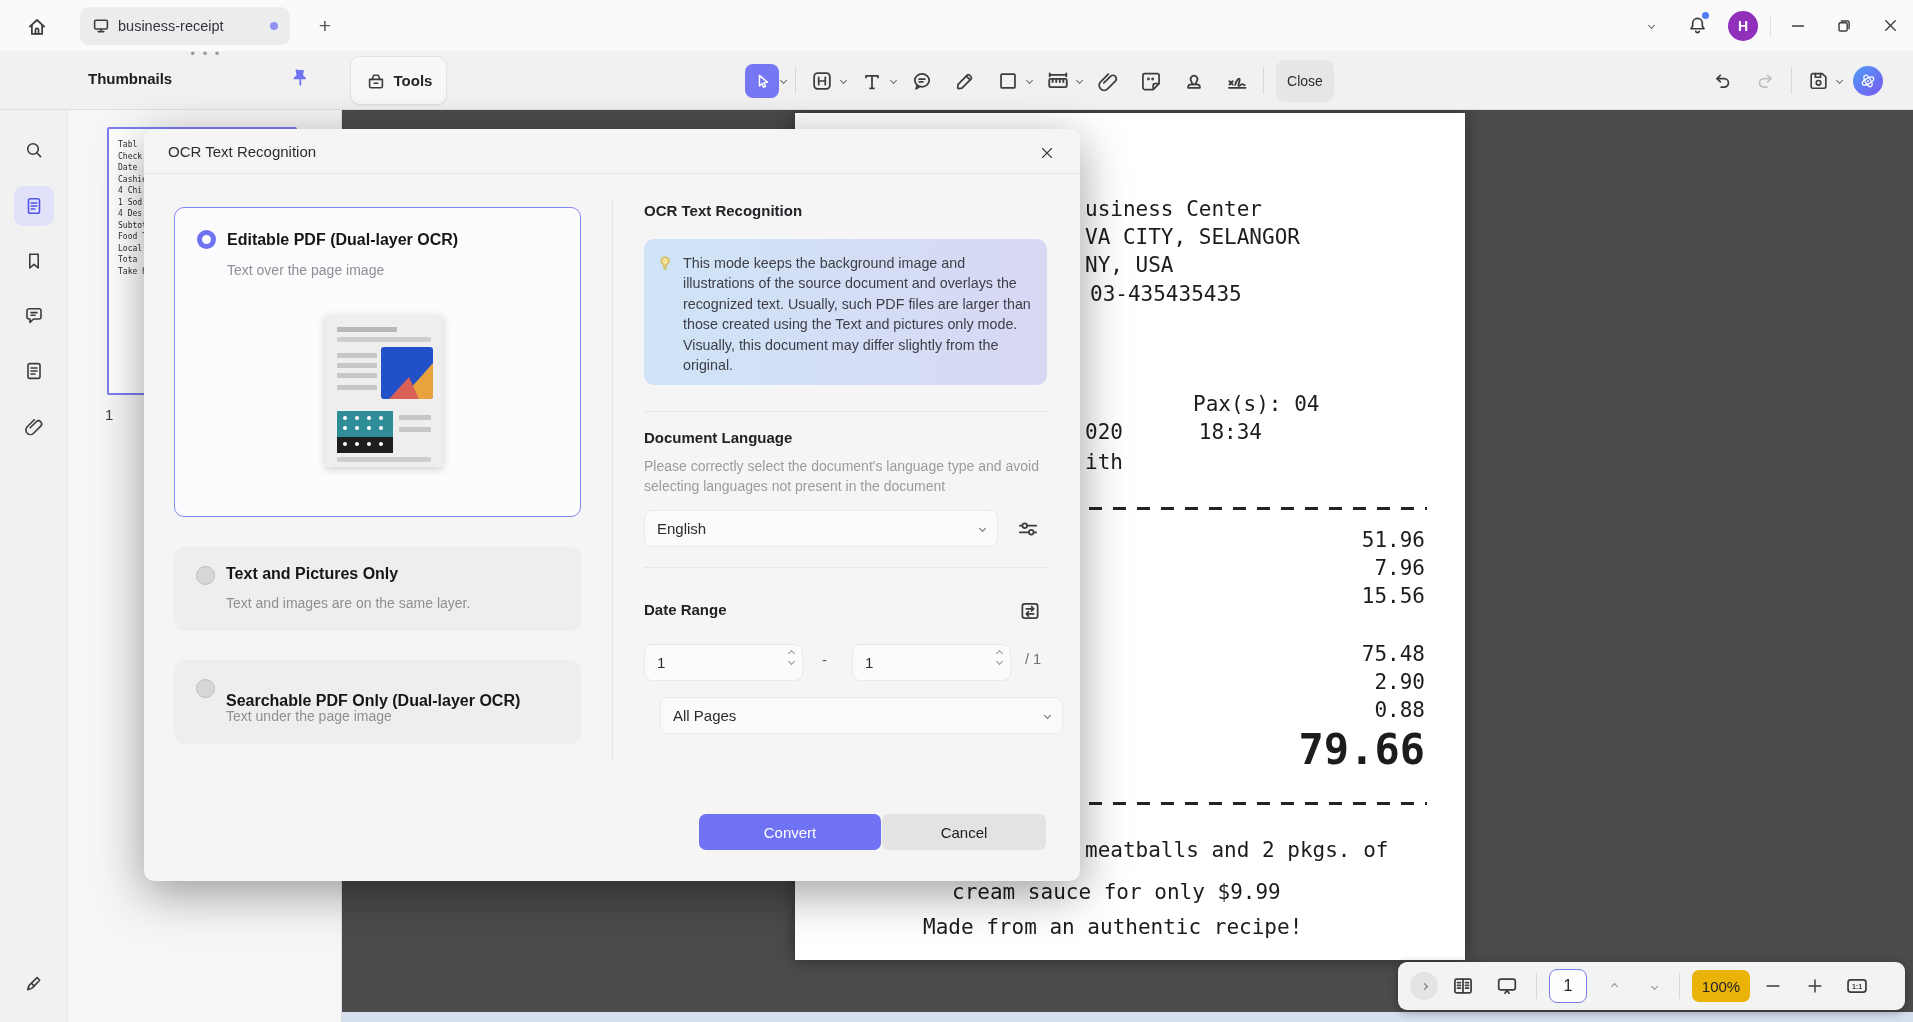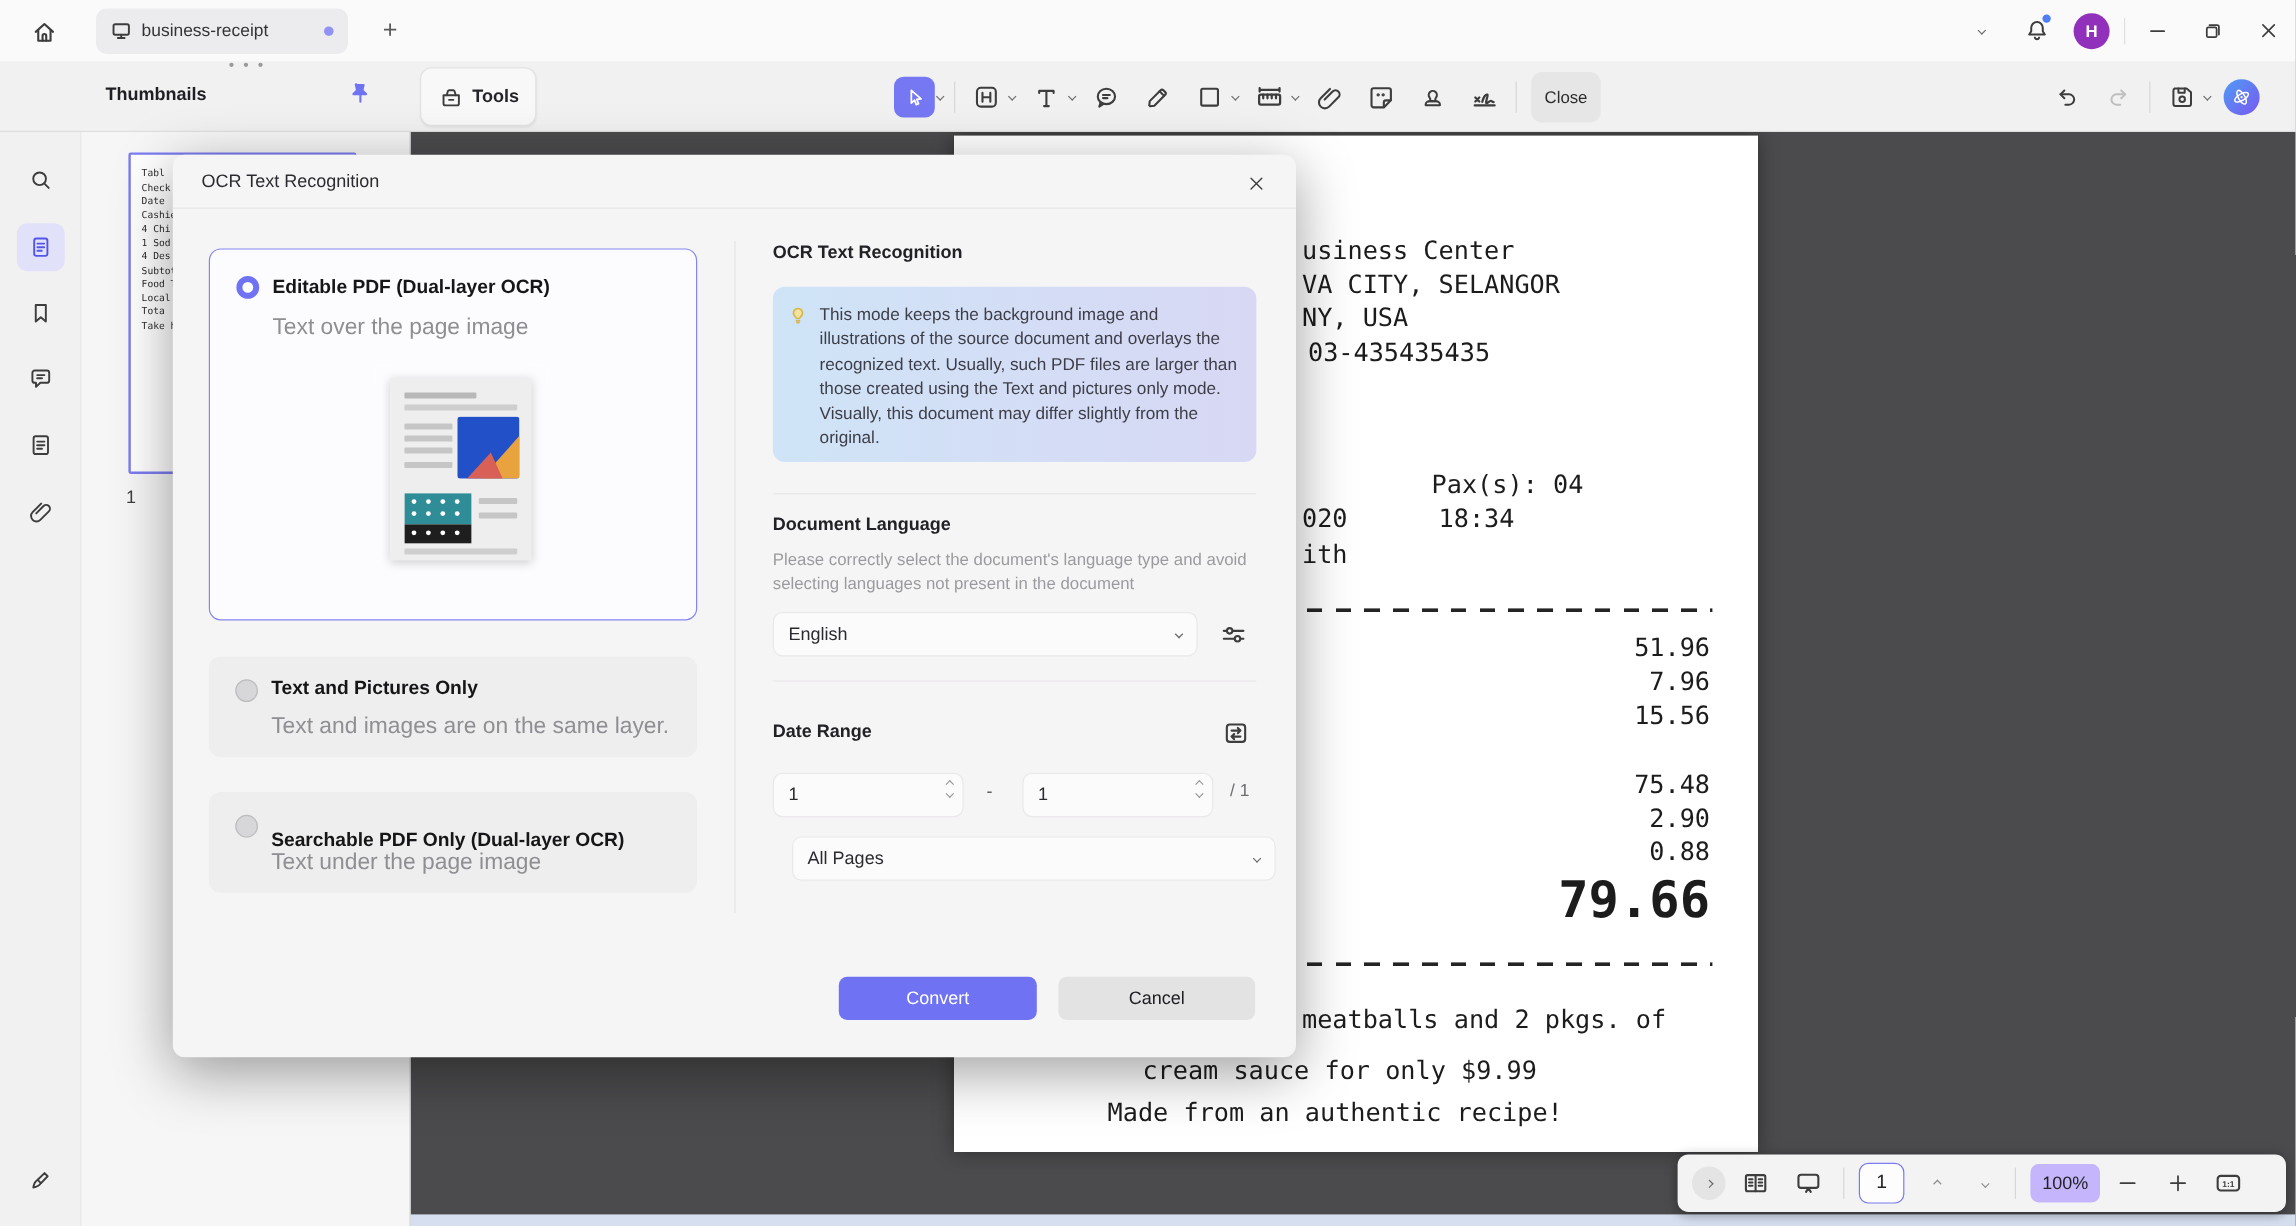--- a/index.html
+++ b/index.html
@@ -51,35 +51,35 @@
 #bottomStrip{left:342px;top:1012px;width:1571px;height:10px;background:#d6dff0}
 #page{left:795px;top:113px;width:670px;height:847px;background:#fff;box-shadow:0 0 16px rgba(0,0,0,.4)}
 .rl{position:absolute;font-family:"DejaVu Sans Mono",monospace;font-size:21px;line-height:26px;color:#1c1c1c;white-space:pre}
 .rl.num{right:40px;}
 .rl.big{right:40px;font-size:42px;line-height:46px;font-weight:bold}
 .rdash{position:absolute;left:30px;right:38px;height:3px;background:repeating-linear-gradient(90deg,#242424 0 13px,transparent 13px 24px)}
 
 #bottomBar{left:1398px;top:962px;width:507px;height:48px;background:#f4f3f4;border-radius:9px;box-shadow:0 2px 10px rgba(0,0,0,.35);display:flex;align-items:center;padding:0 12px}
 #collapseBtn{width:28px;height:28px;border-radius:50%;background:#e5e4e5;display:flex;align-items:center;justify-content:center}
 #pageBox{width:38px;height:34px;border:1.5px solid #7b7bf0;border-radius:8px;background:#fdfdfe;display:flex;align-items:center;justify-content:center;font-size:16px;color:#232326}
-#zoomPill{width:58px;height:32px;background:#c4b5fd;border-radius:7px;display:flex;align-items:center;justify-content:center;font-size:15px;color:#232326}
+#zoomPill{width:58px;height:32px;background:#eab308;border-radius:7px;display:flex;align-items:center;justify-content:center;font-size:15px;color:#232326}
 
 #dialog{left:144px;top:129px;width:936px;height:752px;background:#f6f5f6;border-radius:10px;box-shadow:0 12px 48px rgba(0,0,0,.38)}
 #dlgTitle{left:24px;top:14px;font-size:15px;color:#2c2c30}
 #dlgClose{right:18px;top:9px;width:30px;height:30px;display:flex;align-items:center;justify-content:center}
 #dlgHr{left:0;top:44px;width:936px;height:1px;background:#e7e5e7}
 .card{position:absolute;left:30px;width:407px;border-radius:10px}
 #card1{top:78px;height:310px;background:#fcfcfe;border:1.5px solid #8486f0}
 #card2{top:418px;height:84px;background:#efeeef}
 #card3{top:531px;height:84px;background:#efeeef}
 .radio{position:absolute;left:22px;width:19px;height:19px;border-radius:50%}
 .radio.sel{background:#fff;border:5.5px solid #6e72f3}
 .radio.un{background:#d7d6d8;border:1px solid #bdbcbe}
 .optTitle{position:absolute;left:52px;font-size:16px;font-weight:bold;color:#161619}
-.optSub{position:absolute;left:52px;font-size:19px;color:#8f8f93}
+.optSub{position:absolute;left:52px;font-size:14px;color:#8f8f93}
 #vSep{left:468px;top:72px;width:1px;height:560px;background:#e5e3e5}
 #rcol{left:500px;top:0;width:403px;height:752px}
 #rHeading{left:0;top:73px;font-size:15px;font-weight:bold;color:#222226}
 #infoBox{left:0;top:110px;width:403px;height:146px;border-radius:10px;background:linear-gradient(90deg,#cfe4f7,#d8d8f4);padding:14px 12px 0 12px;display:flex;gap:9px}
 #infoBox .txt{font-size:14.3px;line-height:20.4px;color:#3e3e48;width:365px}
 #rHr1{left:0;top:282px;width:403px;height:1px;background:#e8e6e8}
 #langLabel{left:0;top:300px;font-size:15px;font-weight:bold;color:#222226}
 #langHint{left:0;top:327px;width:410px;font-size:14px;line-height:20px;color:#9b9b9f}
 .field{position:absolute;background:#fcfbfc;border:1px solid #eae8ea;border-radius:8px;display:flex;align-items:center;font-size:15px;color:#2b2b2f}
 #langField{left:0;top:381px;width:354px;height:37px;padding:0 12px}
@@ -90,21 +90,21 @@
 #rangeIcon{left:374px;top:470px;width:24px;height:24px}
 .numInput{position:absolute;top:515px;width:159px;height:37px}
 .numInput input{width:100%;height:100%;background:#fcfbfc;border:1px solid #eae8ea;border-radius:8px;font-size:15px;color:#2b2b2f;padding:0 26px 0 12px;font-family:"Liberation Sans",sans-serif}
 .stepper{position:absolute;right:9px;top:7px;display:flex;flex-direction:column;gap:3px;align-items:center}
 .stepper .chev{border-color:#96969a}
 #rangeDash{left:676px;top:522px;font-size:15px;color:#55555a}
 #rangeTotal{left:879px;top:522px;font-size:14.5px;color:#6d6d72}
 #scopeField{left:16px;top:568px;width:403px;height:37px;padding:0 12px}
 #scopeField .chev{margin-left:auto}
 .btn{position:absolute;top:685px;height:36px;border-radius:7px;display:flex;align-items:center;justify-content:center;font-size:15px}
-#convertBtn{left:555px;width:165px;background:#6e72f3;color:#fff}
+#convertBtn{left:555px;width:182px;background:#6e72f3;color:#fff}
 #cancelBtn{left:738px;width:164px;background:#e4e3e4;color:#202024}
 
 #prev{position:absolute;left:136px;top:95px;width:146px;height:180px}
 #prevPage{position:absolute;left:14px;top:12px;width:118px;height:152px;background:#efeeee;box-shadow:0 2px 8px rgba(0,0,0,.18)}
 .bar{position:absolute;height:5px;background:#c7c6c6;border-radius:1px}
 .corner{position:absolute;width:16px;height:16px;border:2.5px solid #fdfdfe}
 #prevImg{position:absolute;right:10px;top:32px;width:52px;height:52px;border-radius:3px;overflow:hidden}
 #prevTbl{position:absolute;left:12px;top:96px;width:56px;height:42px}
 </style>
 </head>

